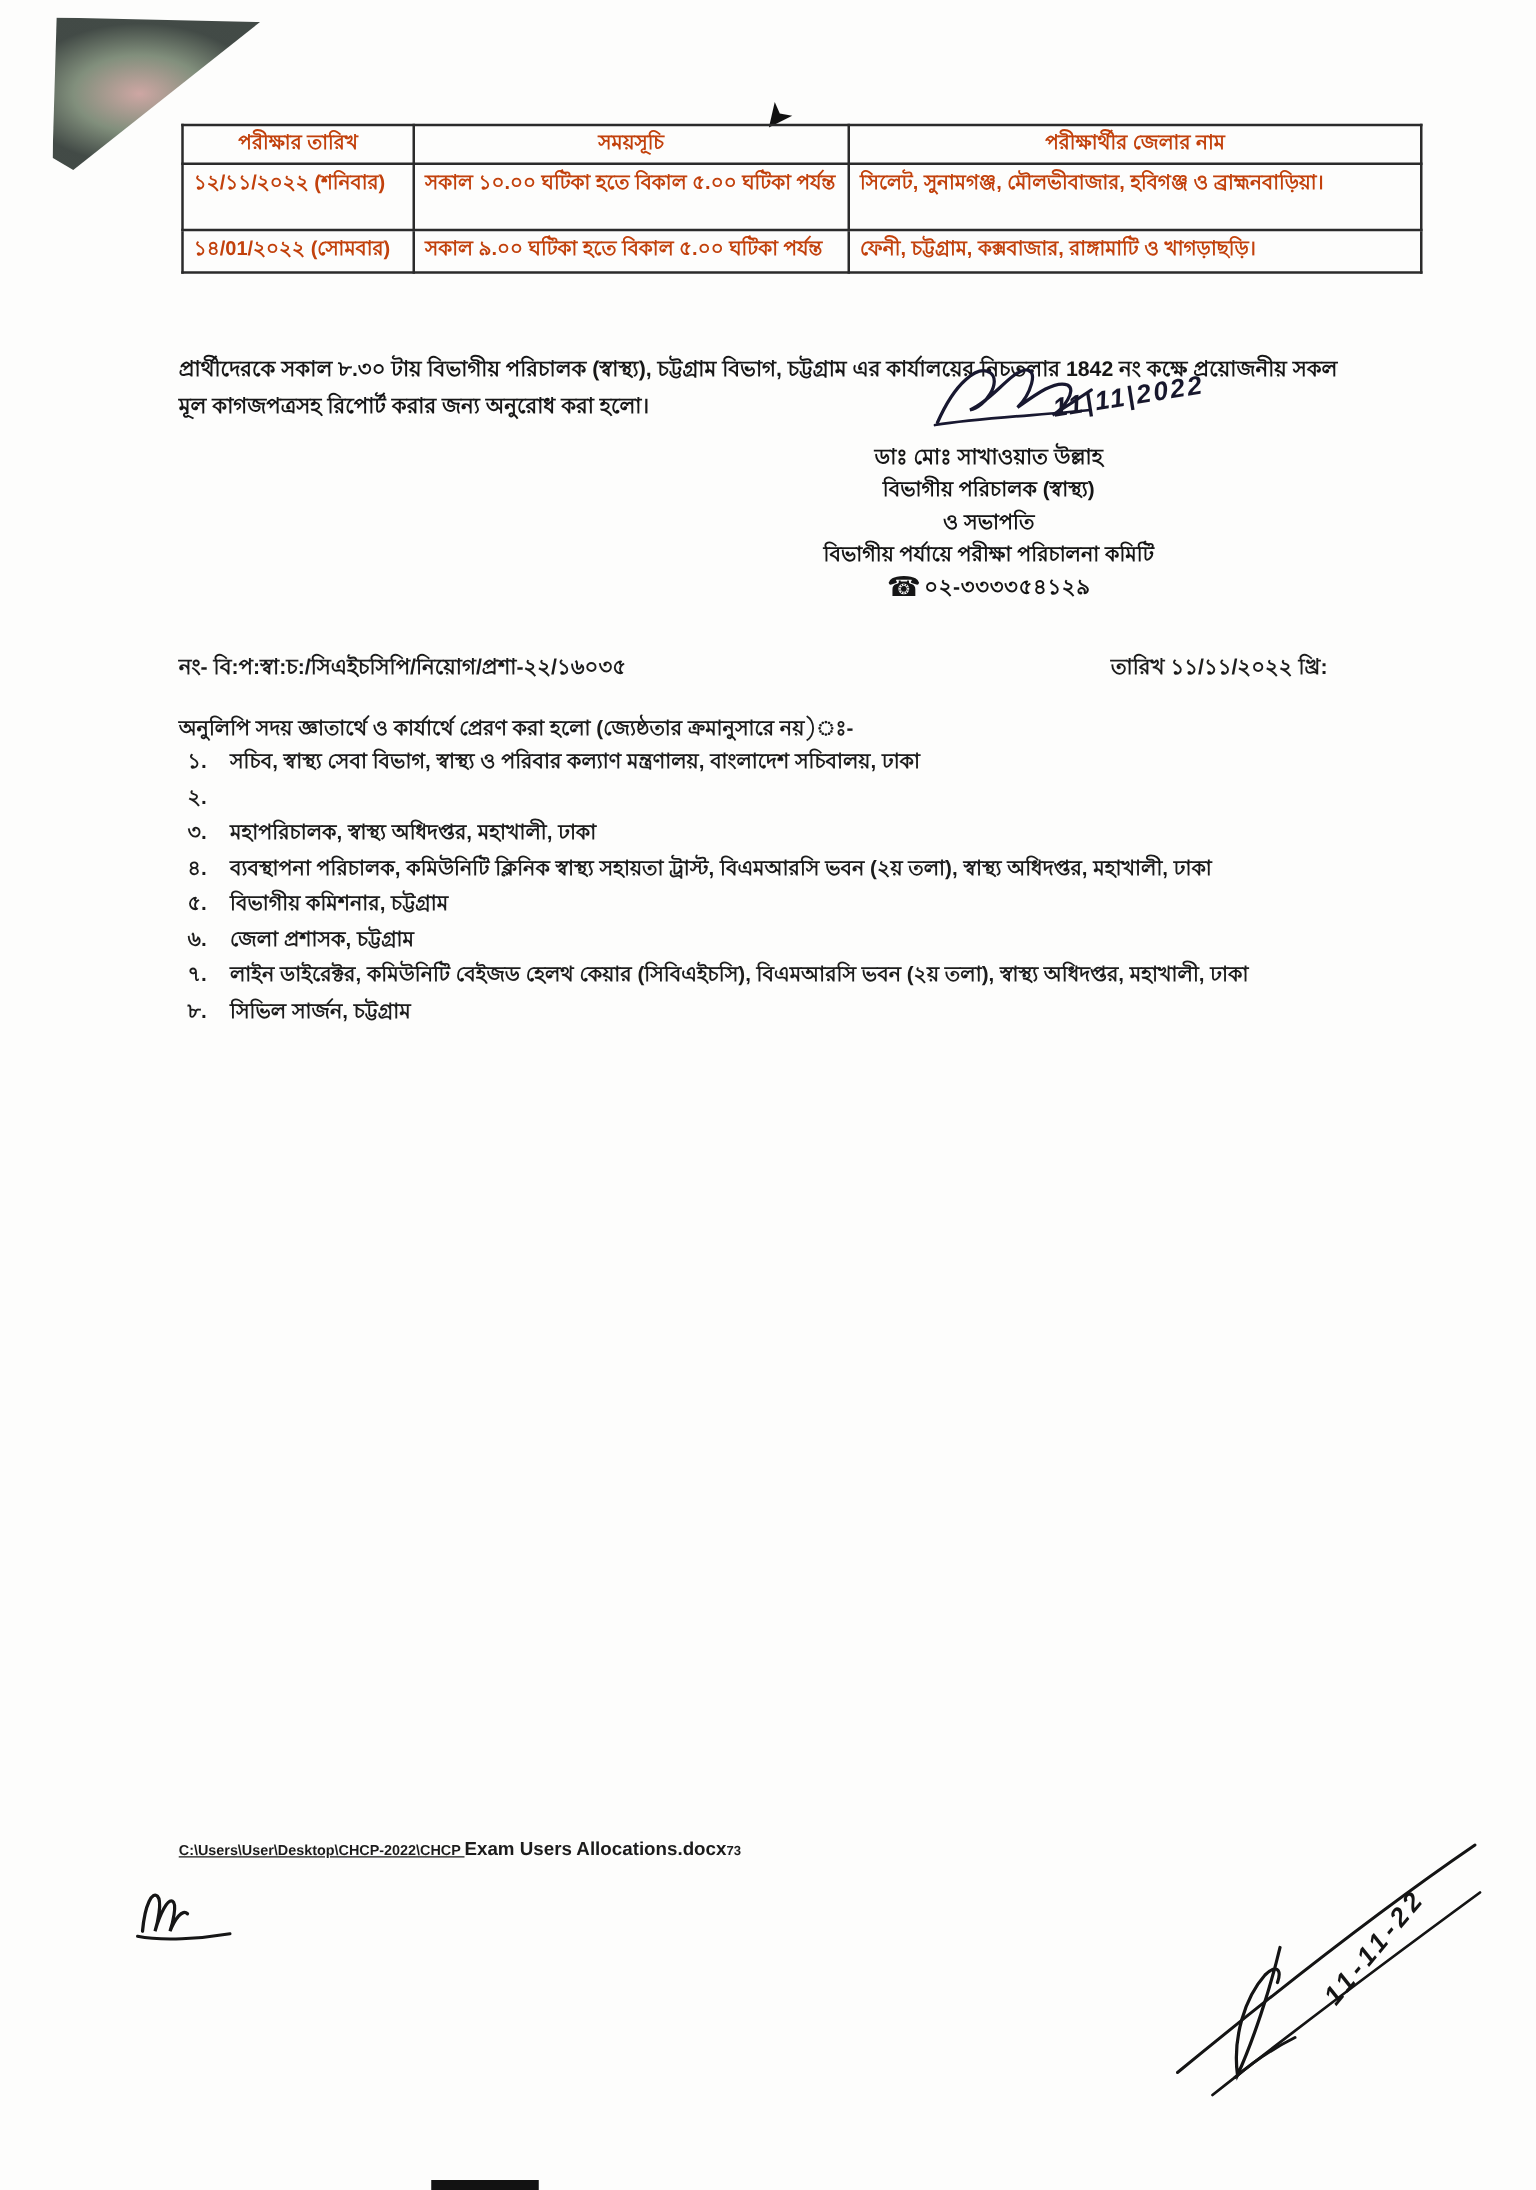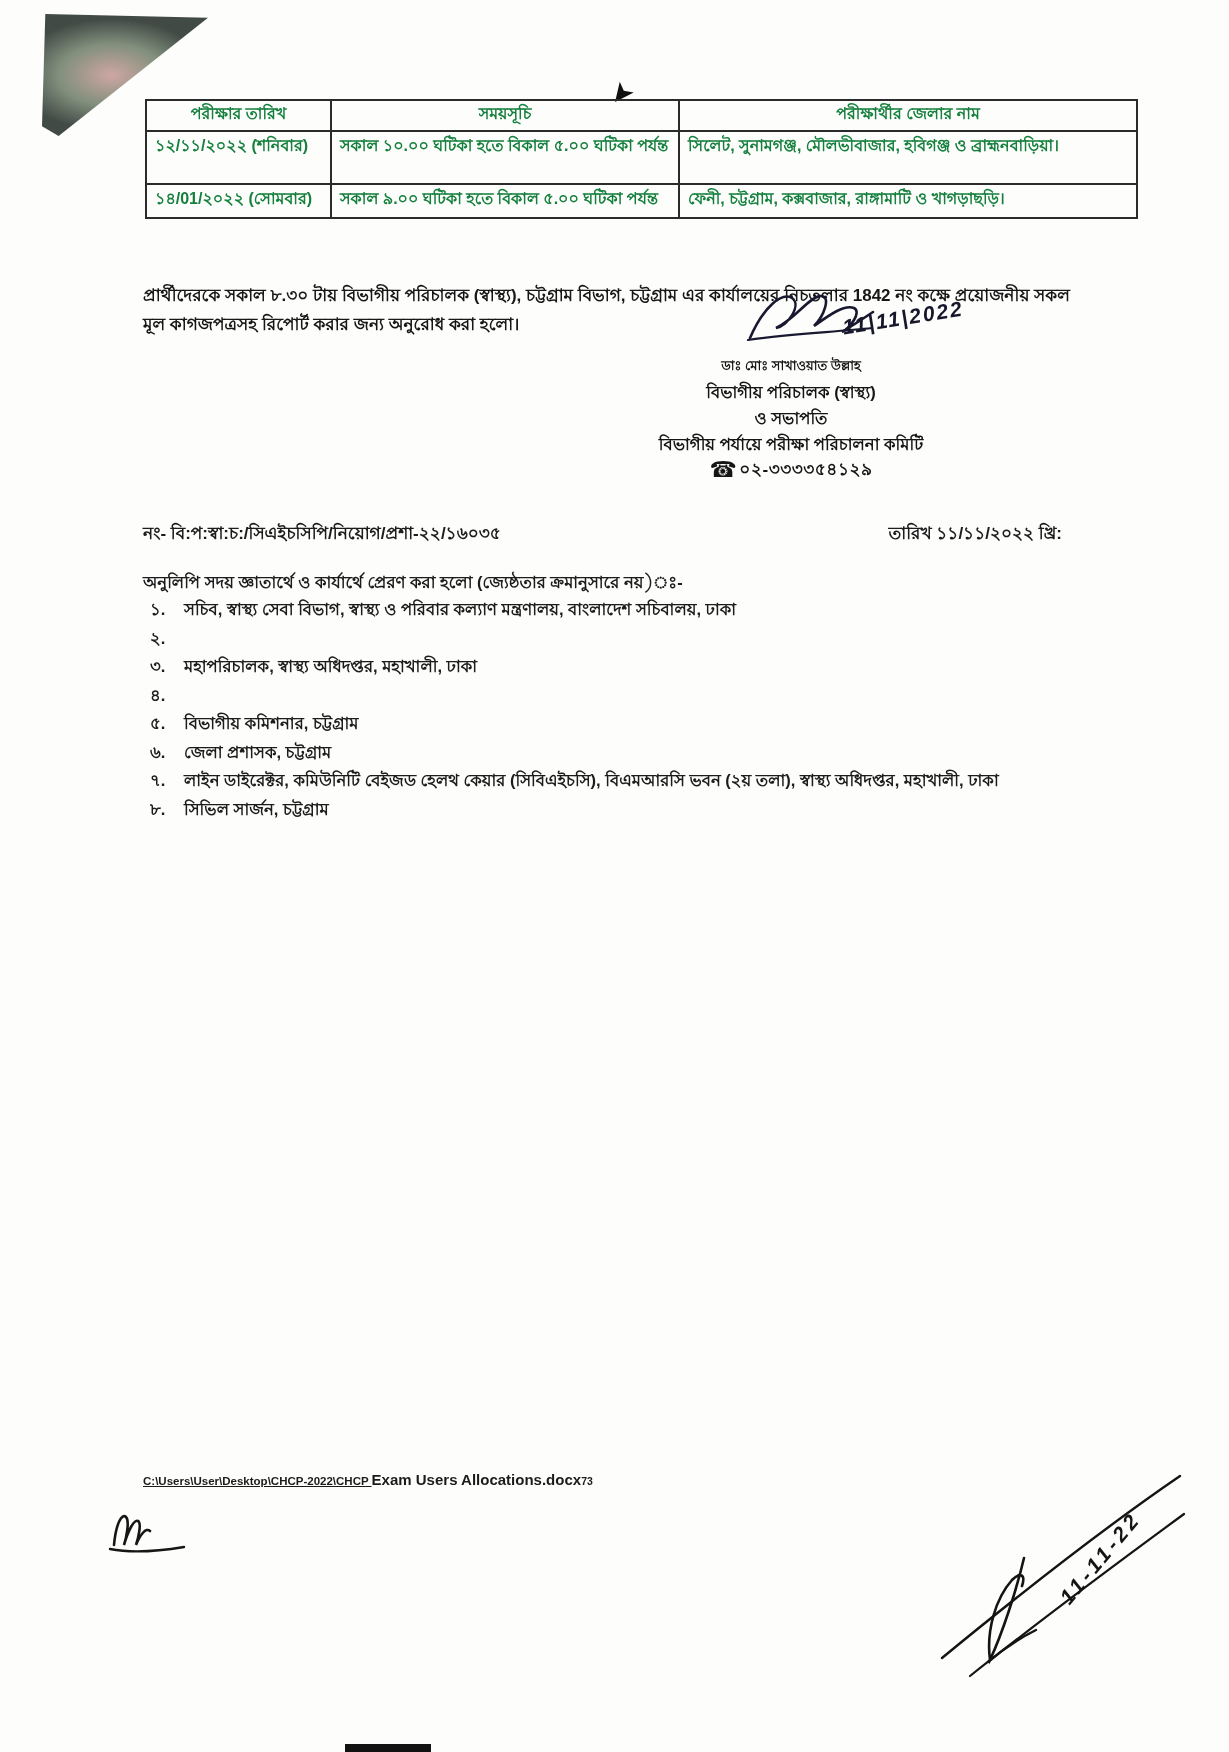--- a/index.html
+++ b/index.html
@@ -18,21 +18,21 @@
     filter:blur(.6px);
   }
   .cursor-mark{
     position:absolute;left:610px;top:80px;font-size:28px;color:#101010;
     transform:rotate(128deg);line-height:1;
   }
   .bottom-mark{position:absolute;left:345px;top:1744px;width:86px;height:8px;background:#121212;}
   
   table.exam{
     position:absolute;left:145px;top:99px;width:937px;border-collapse:collapse;
-    font-size:16px;font-weight:600;color:#15803d;table-layout:fixed;
+    font-size:16px;font-weight:600;color:#c2410c;table-layout:fixed;
   }
   table.exam th,table.exam td{border:2px solid #2b2b2b;padding:1px 8px 2px 8px;vertical-align:top;}
   table.exam th{text-align:center;font-weight:700;height:22px;padding-top:0;}
   .col-date{width:167px;}.col-time{width:330px;}.col-dist{width:440px;}
   tr.r1 td{height:48px;}
   tr.r2 td,tr.r3 td{height:29px;}
   
   .para{
     position:absolute;left:143px;top:281px;width:944px;
     font-size:17px;font-weight:600;line-height:29px;color:#171717;
@@ -42,21 +42,21 @@
   .sig-main svg{position:absolute;left:0;top:0;}
   .sig-date{
     position:absolute;left:96px;top:18px;font-size:21px;font-style:italic;font-weight:600;
     transform:rotate(-9deg);letter-spacing:2px;color:#17172c;white-space:nowrap;
   }
   .signatory{
     position:absolute;left:615px;top:356px;width:352px;text-align:center;
     font-size:16.5px;font-weight:700;color:#151515;
   }
   .signatory .line{margin-bottom:6px;line-height:20px;}
-  .signatory .name{font-size:13px;}
+  .signatory .name{font-size:17px;}
   .phone-row{font-size:17px;letter-spacing:.5px;}
   .phone-icon{font-size:22px;vertical-align:-2px;margin-right:2px;}
   
   .ref-line{position:absolute;left:143px;top:520px;width:944px;font-size:17px;font-weight:600;}
   .ref-no{position:absolute;left:0;top:0;white-space:nowrap;}
   .ref-date{position:absolute;right:25px;top:0;white-space:nowrap;}
   
   .cc-head{position:absolute;left:143px;top:570px;font-size:16.5px;font-weight:700;white-space:nowrap;}
   .cc-list{position:absolute;left:150px;top:599px;width:940px;font-size:16.5px;font-weight:600;}
   .cc-item{display:flex;margin-bottom:7px;line-height:21.5px;}
@@ -138,20 +138,21 @@
     </div>
     <div class="cc-item">
       <span class="cc-num">২.</span>
     </div>
     <div class="cc-item">
       <span class="cc-num">৩.</span>
       <span>মহাপরিচালক, স্বাস্থ্য অধিদপ্তর, মহাখালী, ঢাকা</span>
     </div>
     <div class="cc-item">
       <span class="cc-num">৪.</span>
+      <span>ব্যবস্থাপনা পরিচালক, কমিউনিটি ক্লিনিক স্বাস্থ্য সহায়তা ট্রাস্ট, বিএমআরসি ভবন (২য় তলা), স্বাস্থ্য অধিদপ্তর, মহাখালী, ঢাকা</span>
     </div>
     <div class="cc-item">
       <span class="cc-num">৫.</span>
       <span>বিভাগীয় কমিশনার, চট্টগ্রাম</span>
     </div>
     <div class="cc-item">
       <span class="cc-num">৬.</span>
       <span>জেলা প্রশাসক, চট্টগ্রাম</span>
     </div>
     <div class="cc-item">

